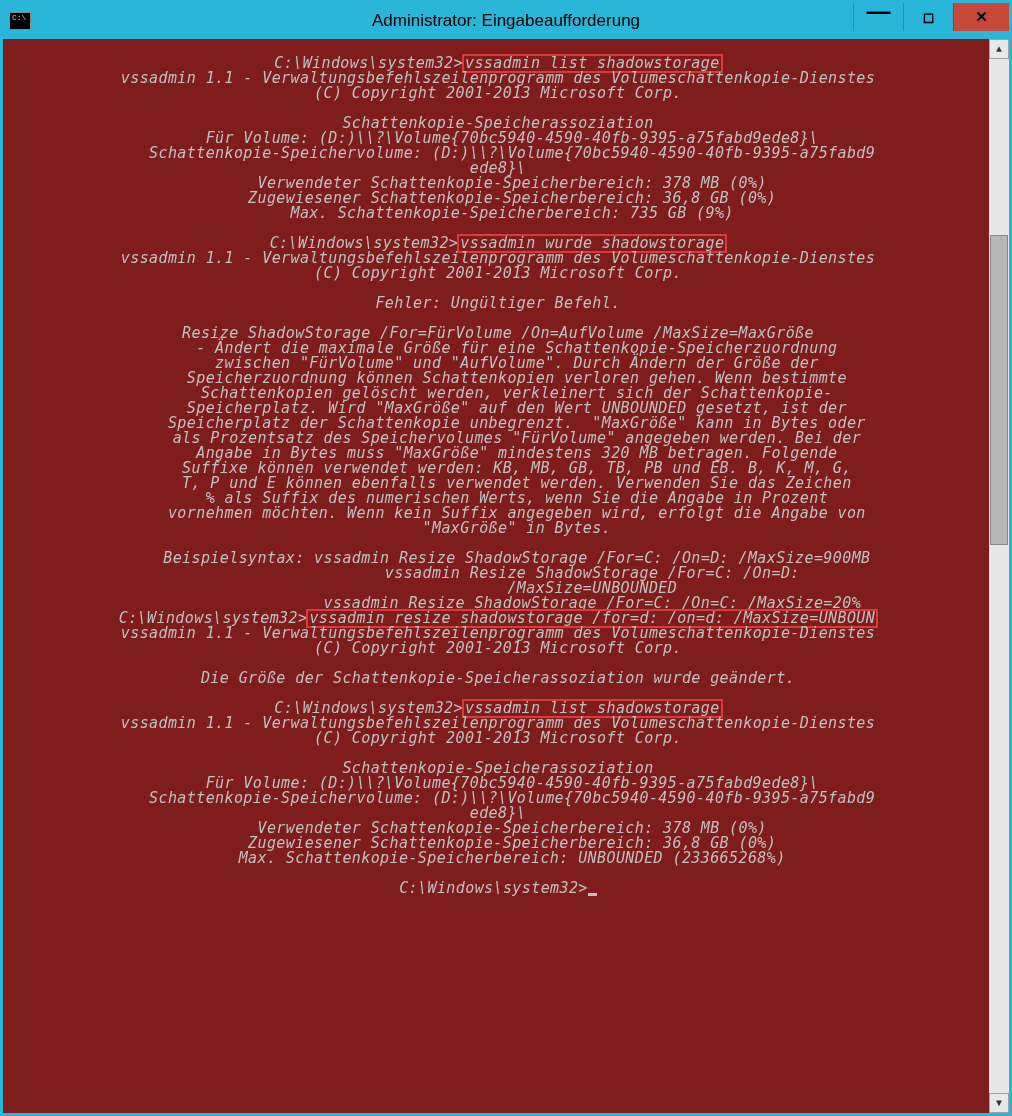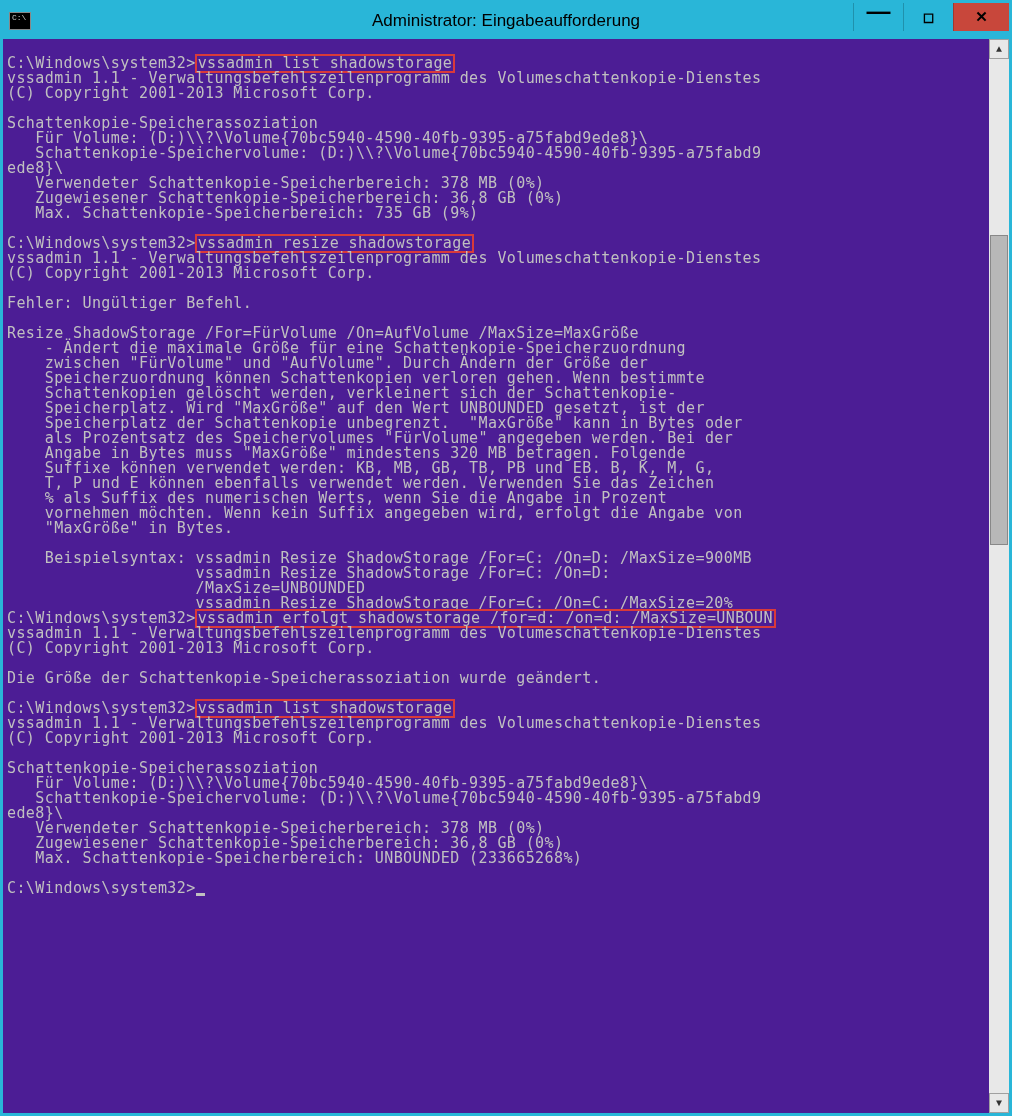--- a/index.html
+++ b/index.html
@@ -10,20 +10,21 @@
     height: 1116px;
     overflow: hidden;
   }
   .window {
     width: 1012px;
     height: 1116px;
     border: 3px solid #29b6d8;
     background: #000;
     display: flex;
     flex-direction: column;
+    text-align: center;
   }
   .titlebar {
     height: 36px;
     background: #29b6d8;
     display: flex;
     align-items: center;
     position: relative;
     padding: 0 0 0 6px;
   }
   .titlebar-icon {
@@ -76,30 +77,31 @@
     width: 56px;
   }
   .terminal-wrap {
     flex: 1;
     display: flex;
     background: #000;
     overflow: hidden;
   }
   .terminal {
     flex: 1;
-    background: #4c1d95;
+    background: #7f1d1d;
     color: #c0c0c0;
     font-family: "Lucida Console", "Consolas", monospace;
     font-size: 15px;
     line-height: 15px;
     letter-spacing: 0.4px;
     white-space: pre;
     padding: 2px 0 0 4px;
     overflow: hidden;
     position: relative;
+    font-style: italic;
   }
   .scrollbar {
     width: 20px;
     background: #dcdcdc;
     display: flex;
     flex-direction: column;
   }
   .sb-btn {
     height: 20px;
     background: #e8e8e8;
@@ -158,21 +160,21 @@
 (C) Copyright 2001-2013 Microsoft Corp.
 
 Schattenkopie-Speicherassoziation
    Für Volume: (D:)\\?\Volume{70bc5940-4590-40fb-9395-a75fabd9ede8}\
    Schattenkopie-Speichervolume: (D:)\\?\Volume{70bc5940-4590-40fb-9395-a75fabd9
 ede8}\
    Verwendeter Schattenkopie-Speicherbereich: 378 MB (0%)
    Zugewiesener Schattenkopie-Speicherbereich: 36,8 GB (0%)
    Max. Schattenkopie-Speicherbereich: 735 GB (9%)
 </span>
-<span class="line"><span>C:\Windows\system32&gt;</span><span class="hl">vssadmin resize shadowstorage</span></span><span>vssadmin 1.1 - Verwaltungsbefehlszeilenprogramm des Volumeschattenkopie-Dienstes
+<span class="line"><span>C:\Windows\system32&gt;</span><span class="hl">vssadmin wurde shadowstorage</span></span><span>vssadmin 1.1 - Verwaltungsbefehlszeilenprogramm des Volumeschattenkopie-Dienstes
 (C) Copyright 2001-2013 Microsoft Corp.
 
 Fehler: Ungültiger Befehl.
 
 Resize ShadowStorage /For=FürVolume /On=AufVolume /MaxSize=MaxGröße
     - Ändert die maximale Größe für eine Schattenkopie-Speicherzuordnung
     zwischen "FürVolume" und "AufVolume". Durch Ändern der Größe der
     Speicherzuordnung können Schattenkopien verloren gehen. Wenn bestimmte
     Schattenkopien gelöscht werden, verkleinert sich der Schattenkopie-
     Speicherplatz. Wird "MaxGröße" auf den Wert UNBOUNDED gesetzt, ist der
@@ -182,21 +184,21 @@
     Suffixe können verwendet werden: KB, MB, GB, TB, PB und EB. B, K, M, G,
     T, P und E können ebenfalls verwendet werden. Verwenden Sie das Zeichen
     % als Suffix des numerischen Werts, wenn Sie die Angabe in Prozent
     vornehmen möchten. Wenn kein Suffix angegeben wird, erfolgt die Angabe von
     "MaxGröße" in Bytes.
 
     Beispielsyntax: vssadmin Resize ShadowStorage /For=C: /On=D: /MaxSize=900MB
                     vssadmin Resize ShadowStorage /For=C: /On=D:
                     /MaxSize=UNBOUNDED
                     vssadmin Resize ShadowStorage /For=C: /On=C: /MaxSize=20%
-</span><span class="line"><span>C:\Windows\system32&gt;</span><span class="hl">vssadmin erfolgt shadowstorage /for=d: /on=d: /MaxSize=UNBOUN</span></span><span>vssadmin 1.1 - Verwaltungsbefehlszeilenprogramm des Volumeschattenkopie-Dienstes
+</span><span class="line"><span>C:\Windows\system32&gt;</span><span class="hl">vssadmin resize shadowstorage /for=d: /on=d: /MaxSize=UNBOUN</span></span><span>vssadmin 1.1 - Verwaltungsbefehlszeilenprogramm des Volumeschattenkopie-Dienstes
 (C) Copyright 2001-2013 Microsoft Corp.
 
 Die Größe der Schattenkopie-Speicherassoziation wurde geändert.
 </span>
 <span class="line"><span>C:\Windows\system32&gt;</span><span class="hl">vssadmin list shadowstorage</span></span><span>vssadmin 1.1 - Verwaltungsbefehlszeilenprogramm des Volumeschattenkopie-Dienstes
 (C) Copyright 2001-2013 Microsoft Corp.
 
 Schattenkopie-Speicherassoziation
    Für Volume: (D:)\\?\Volume{70bc5940-4590-40fb-9395-a75fabd9ede8}\
    Schattenkopie-Speichervolume: (D:)\\?\Volume{70bc5940-4590-40fb-9395-a75fabd9

